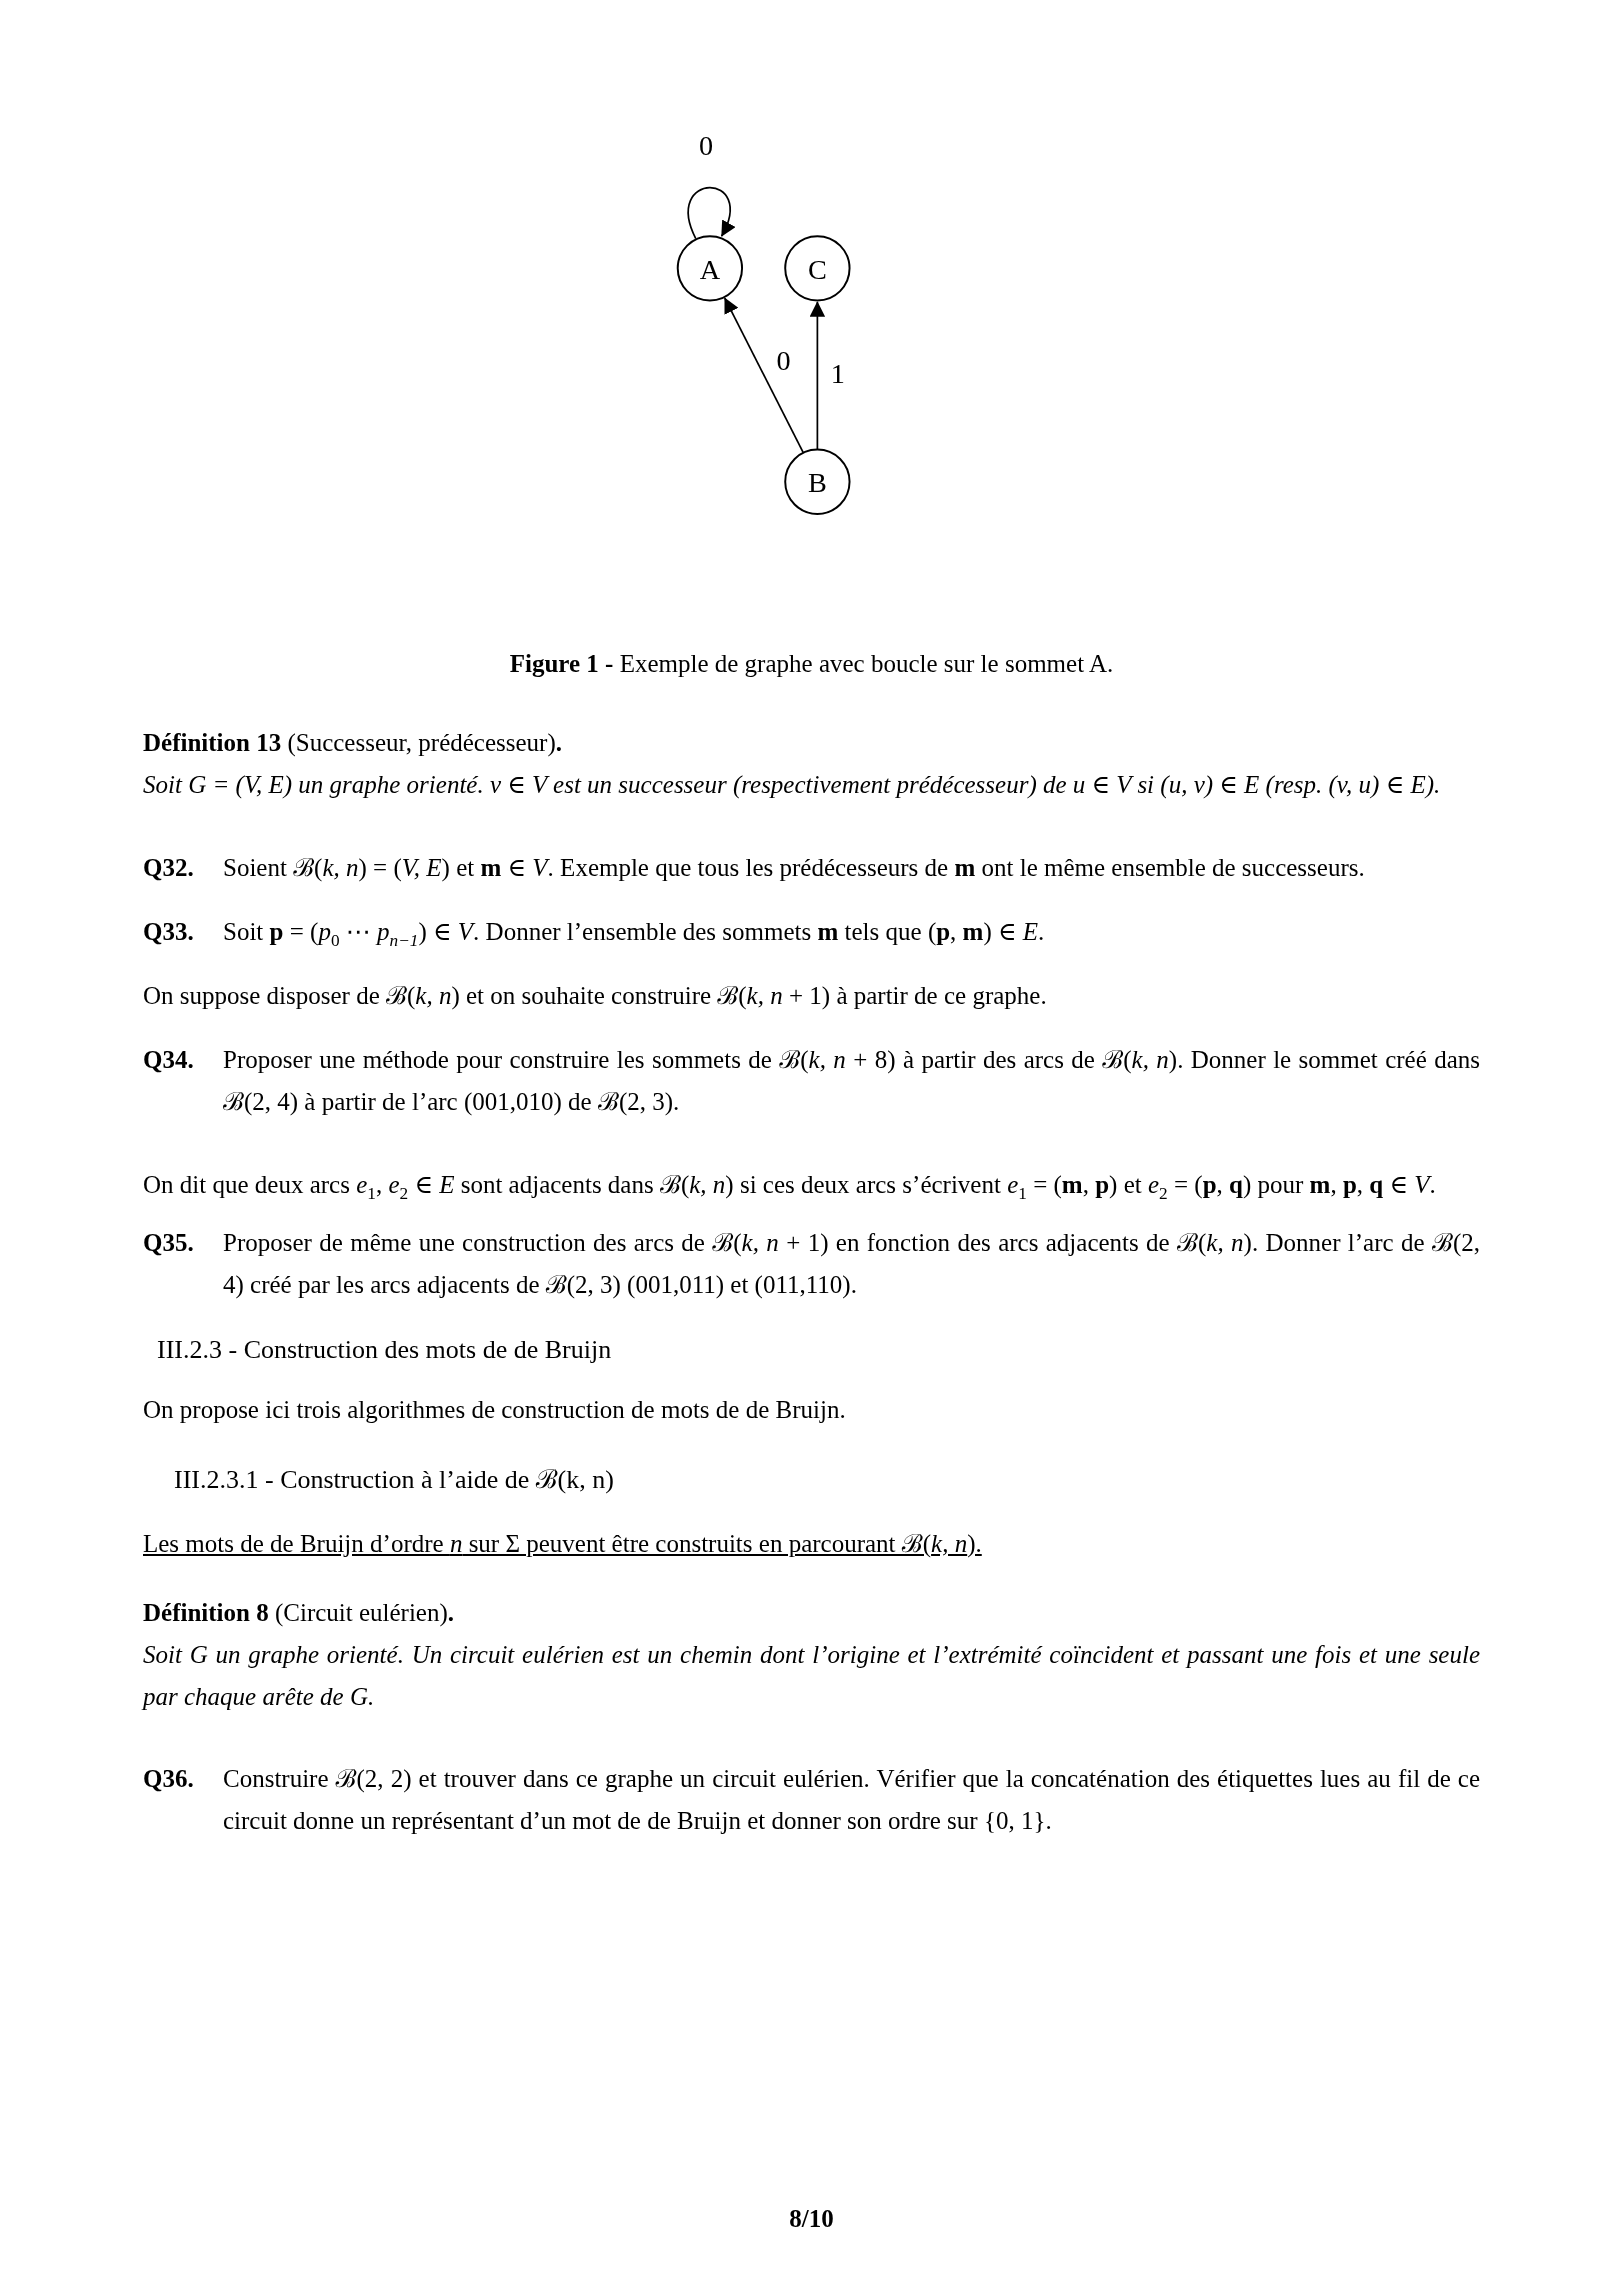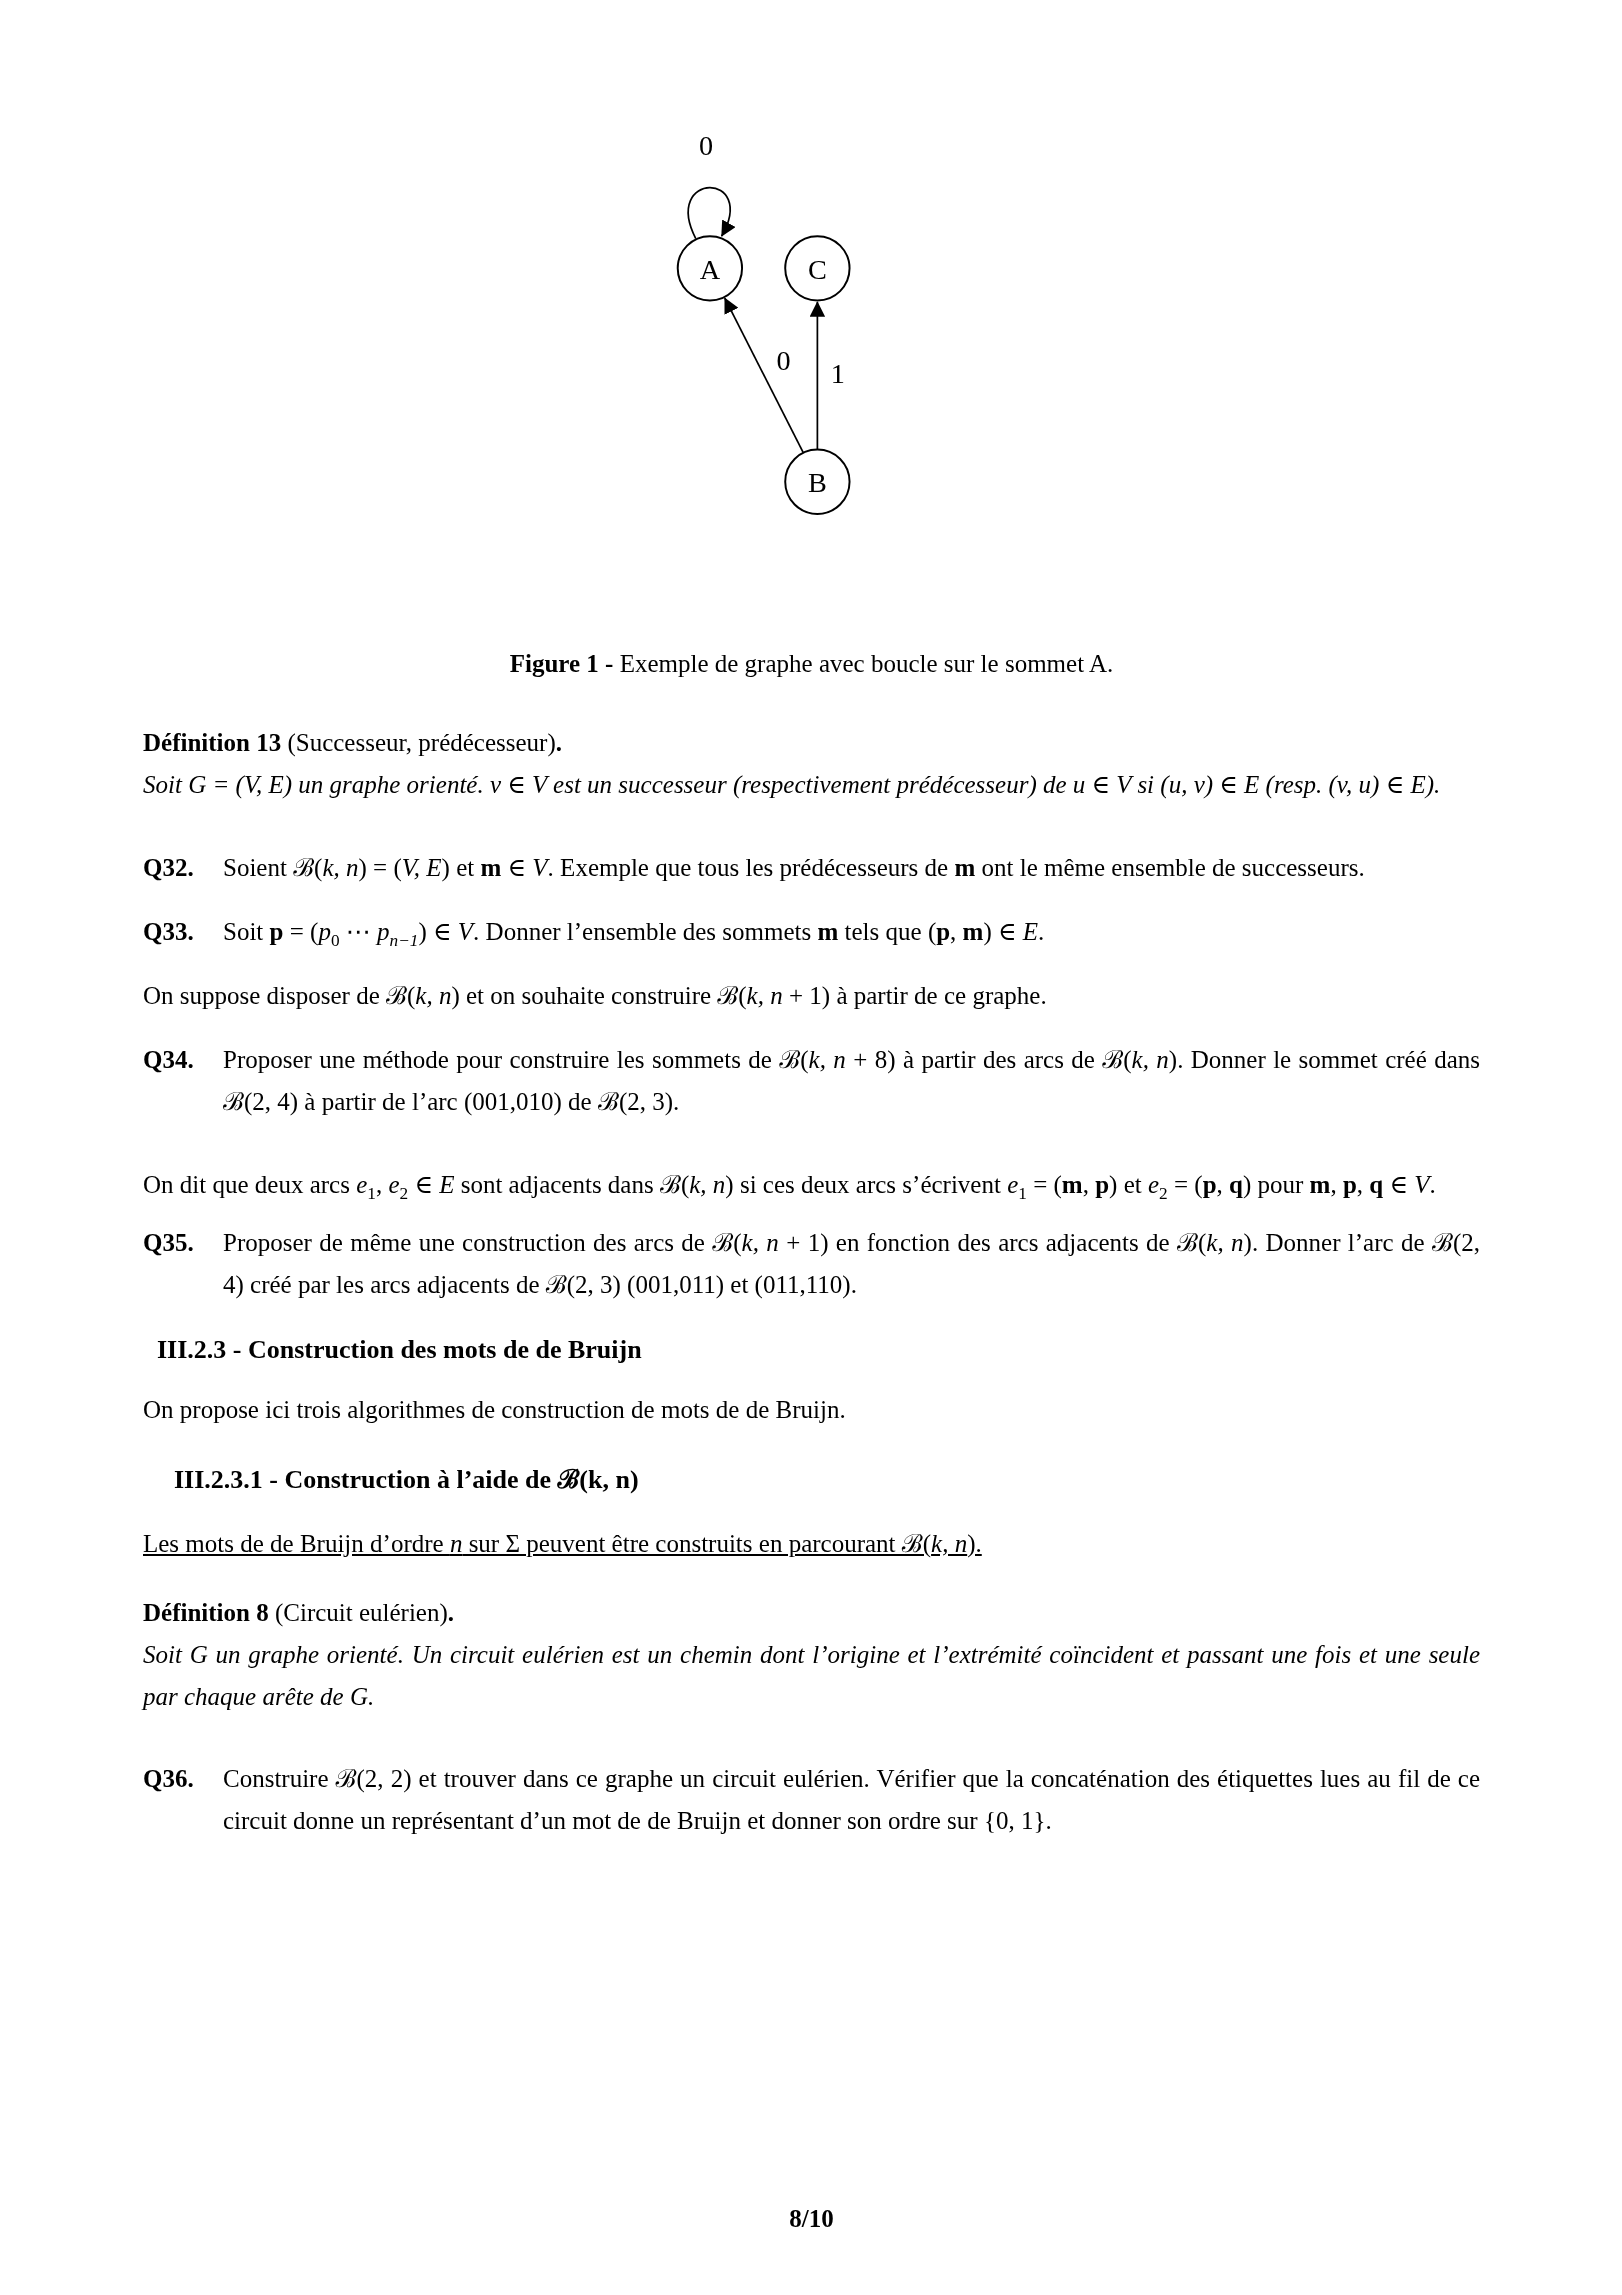--- a/index.html
+++ b/index.html
@@ -28,21 +28,21 @@
   .content { padding: 0 143px; }
 
   .block { }
   .para { text-align: justify; }
   .def-head { }
   .def-body { text-align: justify; }
 
   .question { position: relative; padding-left: 80px; text-align: justify; }
   .qlabel { position: absolute; left: 0; top: 0; font-weight: bold; }
 
-  .sec-heading { font-weight: bold; font-size: 26px; }
+  .sec-heading { font-weight: normal; font-size: 26px; }
   .sec-l1 { padding-left: 14px; }
   .sec-l2 { padding-left: 31px; }
 
   .st-i { font-style: italic; margin-top: 35px; }
   .st-b { font-weight: bold; }
   .st-sub { font-size: 17.3px; vertical-align: -5.5px; line-height: 0; }
   .st-i.st-sub { font-style: italic; }
 
   .footer {
     position: absolute;

